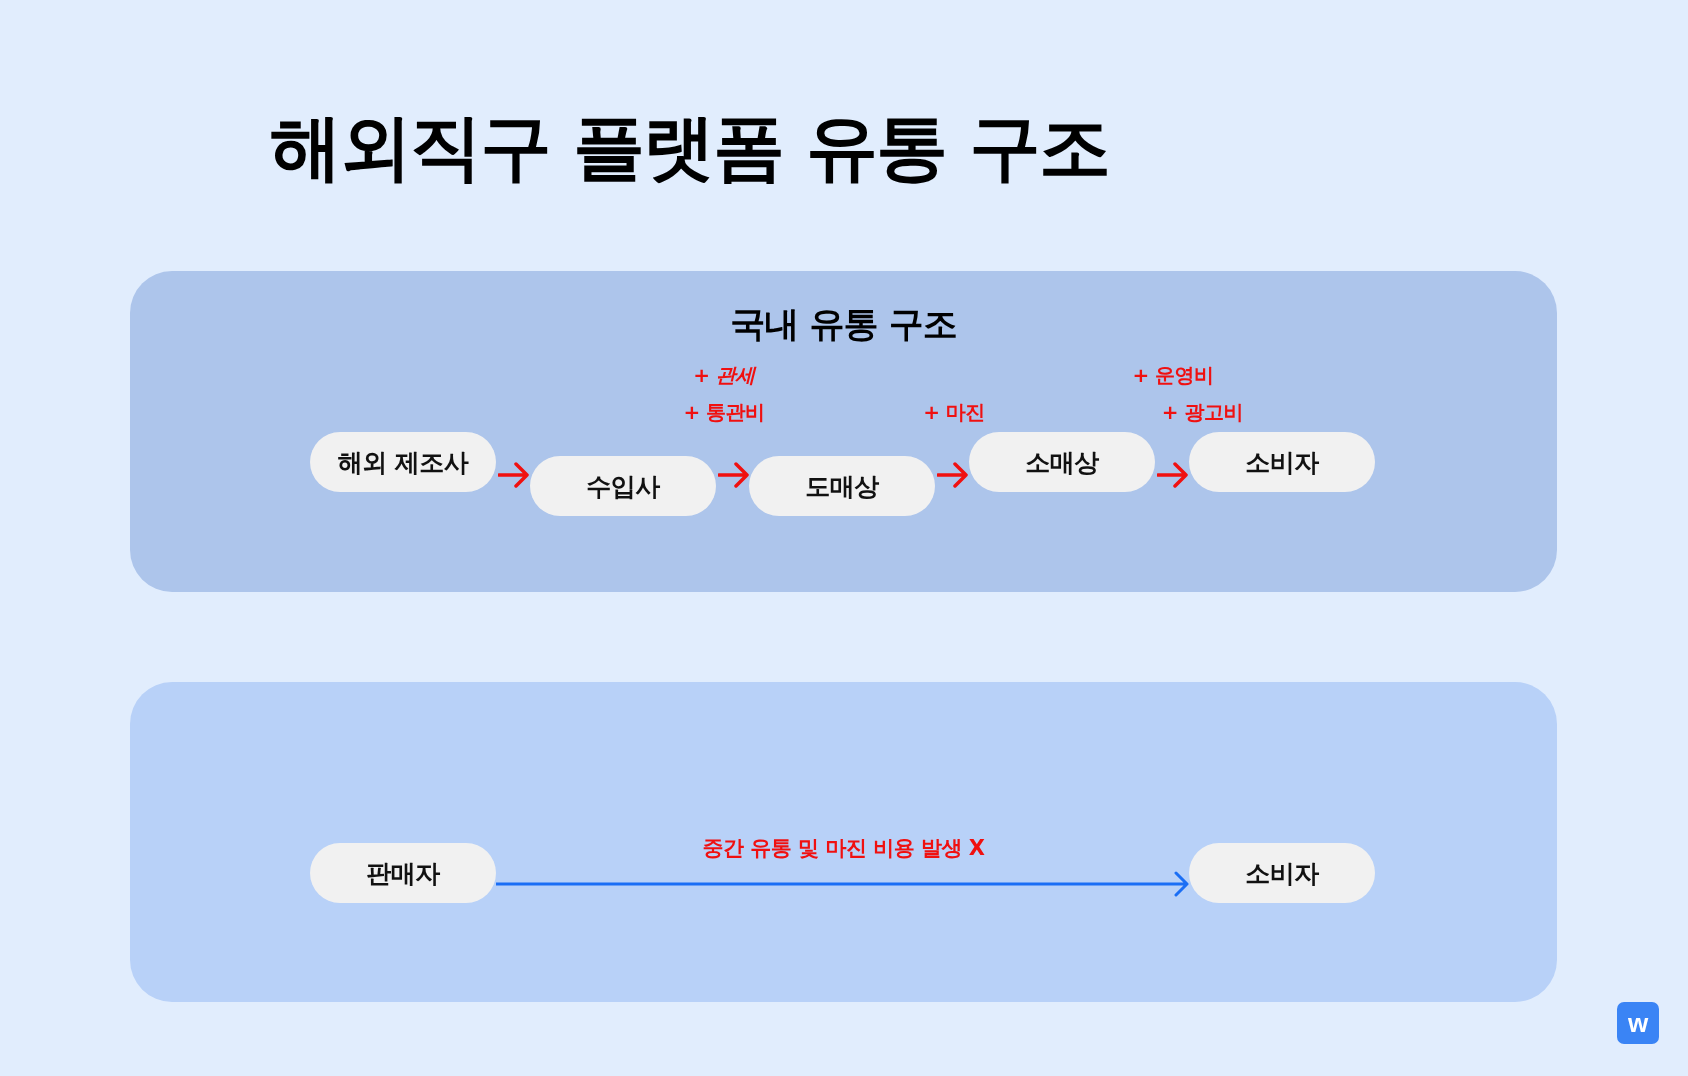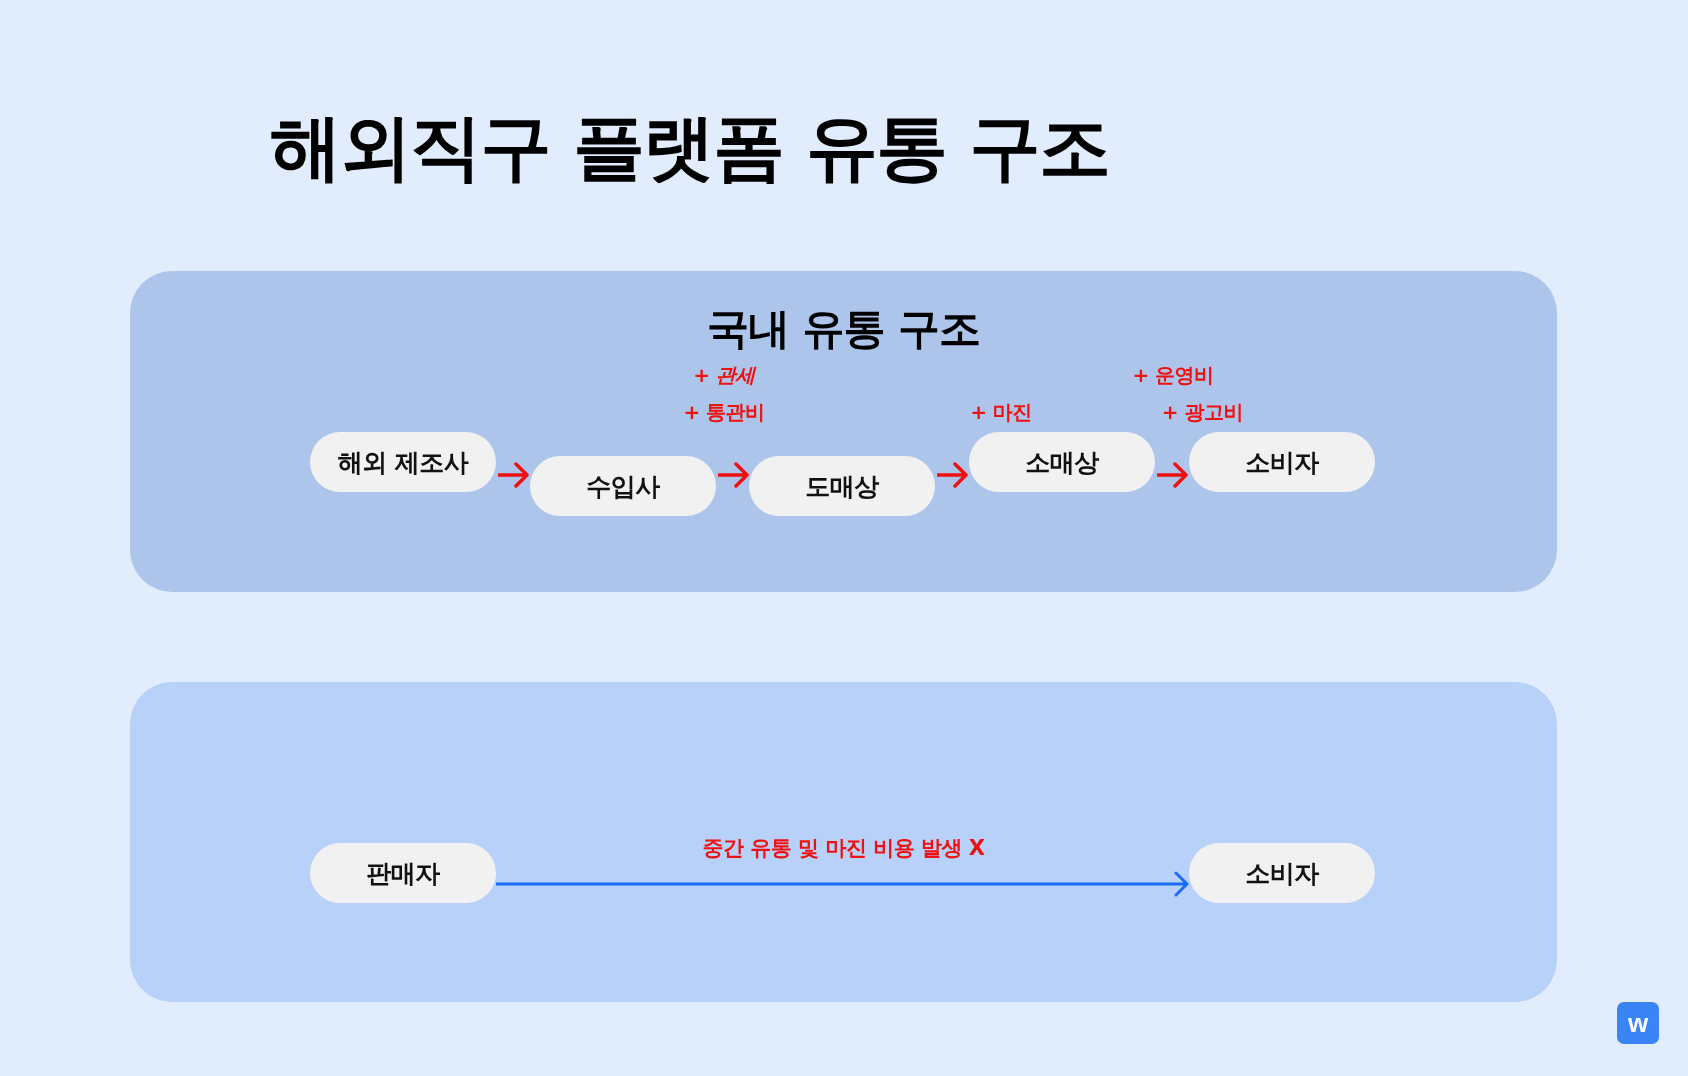--- a/index.html
+++ b/index.html
@@ -12,21 +12,21 @@
     position:absolute; left:0; width:1379px; top:100px; text-align:center;
     font-size:72px; font-weight:bold; color:#000; letter-spacing:-2px;
   }
   .panel {
     position:absolute; left:130px; width:1427px; border-radius:42px;
   }
   .panel.domestic { top:271px; height:321px; background:#adc5eb; }
   .panel.direct { top:682px; height:320px; background:#b8d1f8; }
   .panel-title {
     position:absolute; left:0; width:100%; text-align:center;
-    font-size:42px; font-weight:bold; color:#000; letter-spacing:-1px;
+    font-size:35px; font-weight:bold; color:#000; letter-spacing:-1px;
   }
   .pill {
     position:absolute; width:186px; height:60px; border-radius:43px;
     background:#f1f1f1; display:flex; align-items:center; justify-content:center;
     font-size:25px; font-weight:bold; color:#111; letter-spacing:-0.5px;
   }
   .arrow { position:absolute; }
   .cost {
     position:absolute; color:#f01010; font-size:20px; font-weight:bold;
     text-align:center; width:140px; letter-spacing:-0.5px;
@@ -46,21 +46,21 @@
 <body>
 
 <div class="title">해외직구 플랫폼 유통 구조</div>
 
 <div class="panel domestic">
   <div class="panel-title" style="top:30px;">국내 유통 구조</div>
 </div>
 
 <div class="cost" style="left:654px; top:362px;font-style:italic;">+ 관세</div>
 <div class="cost" style="left:654px; top:399px;">+ 통관비</div>
-<div class="cost" style="left:931px; top:399px;">+ 마진</div>
+<div class="cost" style="left:884px; top:399px;">+ 마진</div>
 <div class="cost" style="left:1103px; top:362px;">+ 운영비</div>
 <div class="cost" style="left:1103px; top:399px;text-align:right;">+ 광고비</div>
 
 <div class="pill" style="left:310px; top:432px;">해외 제조사</div>
 <div class="pill" style="left:530px; top:432px;margin-top:24px;">수입사</div>
 <div class="pill" style="left:749px; top:456px;">도매상</div>
 <div class="pill" style="left:969px; top:432px;">소매상</div>
 <div class="pill" style="left:1189px; top:432px;">소비자</div>
 
 <svg class="arrow" style="left:498px; top:461px;" width="32" height="28">

